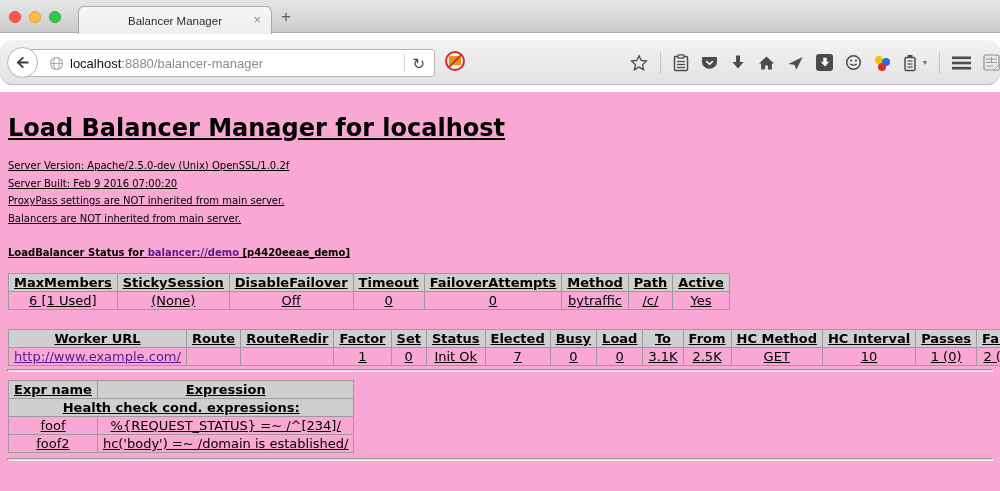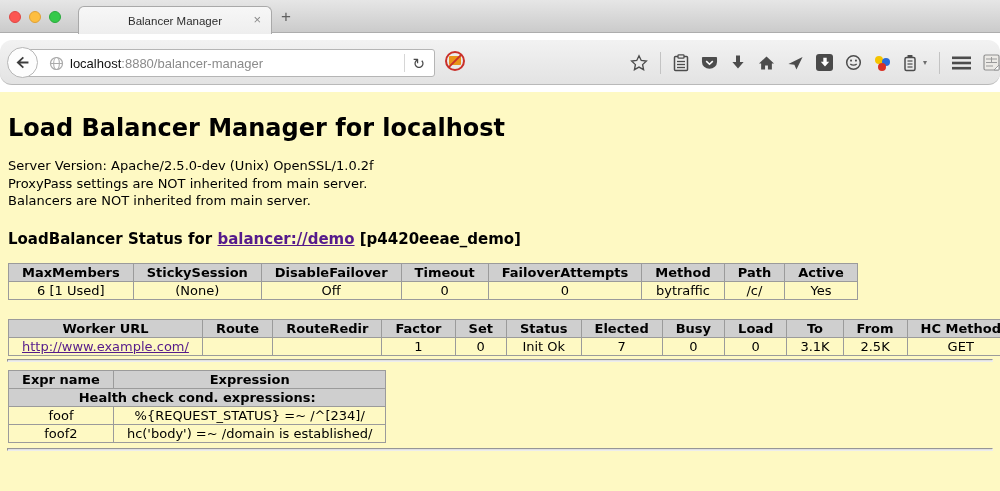--- a/index.html
+++ b/index.html
@@ -48,28 +48,28 @@
   .ic { display:flex; align-items:center; justify-content:center; }
   .vd { width:17px; height:17px; background:#4a4a4a; border-radius:3px; display:flex; align-items:center; justify-content:center; }
   .dots { position:relative; width:17px; height:17px; }
   .dots i { position:absolute; width:8px; height:8px; border-radius:50%; }
   .dots .d1 { left:1px; top:2px; background:#f5c400; }
   .dots .d2 { left:8px; top:4px; background:#2a6bd8; }
   .dots .d3 { left:4px; top:9px; background:#d93025; }
   .caret { font-size:8px; color:#6d6d6d; margin-left:-6px; }
 
   
-  .content { flex:1; background:#fef9c3; font-family:"DejaVu Sans", sans-serif; color:#000; overflow:hidden; }
+  .content { flex:1; background:#f9a8d4; font-family:"DejaVu Sans", sans-serif; color:#000; overflow:hidden;text-decoration:underline; }
   .content h1 { font-size:24px; font-weight:bold; margin:22px 8px 0; }
-  .info { margin:15px 8px 0; font-size:13px; line-height:17.5px; }
-  .status-h { font-size:15px; font-weight:bold; margin:20px 8px 9px; }
+  .info { margin:15px 8px 0; font-size:10px; line-height:17.5px; }
+  .status-h { font-size:10px; font-weight:bold; margin:20px 8px 9px; }
   .plink { color:#551a8b; text-decoration:underline; cursor:pointer; }
   .tbl { border-collapse:collapse; margin-left:8px; font-size:13px; text-align:center;
          font-family:"DejaVu Sans", sans-serif; }
-  .tbl th, .tbl td { border:1px solid #9b9b9b; padding:1px 13px; height:17px; white-space:nowrap;margin-left:29px; }
+  .tbl th, .tbl td { border:1px solid #9b9b9b; padding:1px 5px; height:17px; white-space:nowrap;margin-left:29px; }
   .tbl th { background:#cfcfcf; font-weight:bold; }
   .balancer { margin-top:15px; }
   .balancer th:nth-child(1){min-width:80px}.balancer th:nth-child(2){min-width:86px}
   .balancer th:nth-child(3){min-width:92px}.balancer th:nth-child(4){min-width:48px}
   .balancer th:nth-child(5){min-width:114px}.balancer th:nth-child(6){min-width:40px}
   .balancer th:nth-child(7){min-width:24px}.balancer th:nth-child(8){min-width:32px}
   .worker { margin-top:19px; }
   .worker td:first-child { text-align:right; }
   .worker th:nth-child(1){min-width:158px}.worker th:nth-child(2){min-width:36px}
   .worker th:nth-child(3){min-width:64px}.worker th:nth-child(4){min-width:38px}
@@ -210,20 +210,21 @@
           </svg>
       </span>
     </div>
   </div>
 
   <div class="content">
     <h1>Load Balancer Manager for localhost</h1>
 
     <div class="info">
       <div>Server Version: Apache/2.5.0-dev (Unix) OpenSSL/1.0.2f</div>
+      <div>Server Built: Feb 9 2016 07:00:20</div>
       <div>ProxyPass settings are NOT inherited from main server.</div>
       <div>Balancers are NOT inherited from main server.</div>
     </div>
 
     <h3 class="status-h"><span>LoadBalancer Status for </span><a class="plink">balancer://demo</a><span> [p4420eeae_demo]</span></h3>
 
     <table class="tbl balancer">
       <tbody>
           <tr>
         <th>MaxMembers</th>

